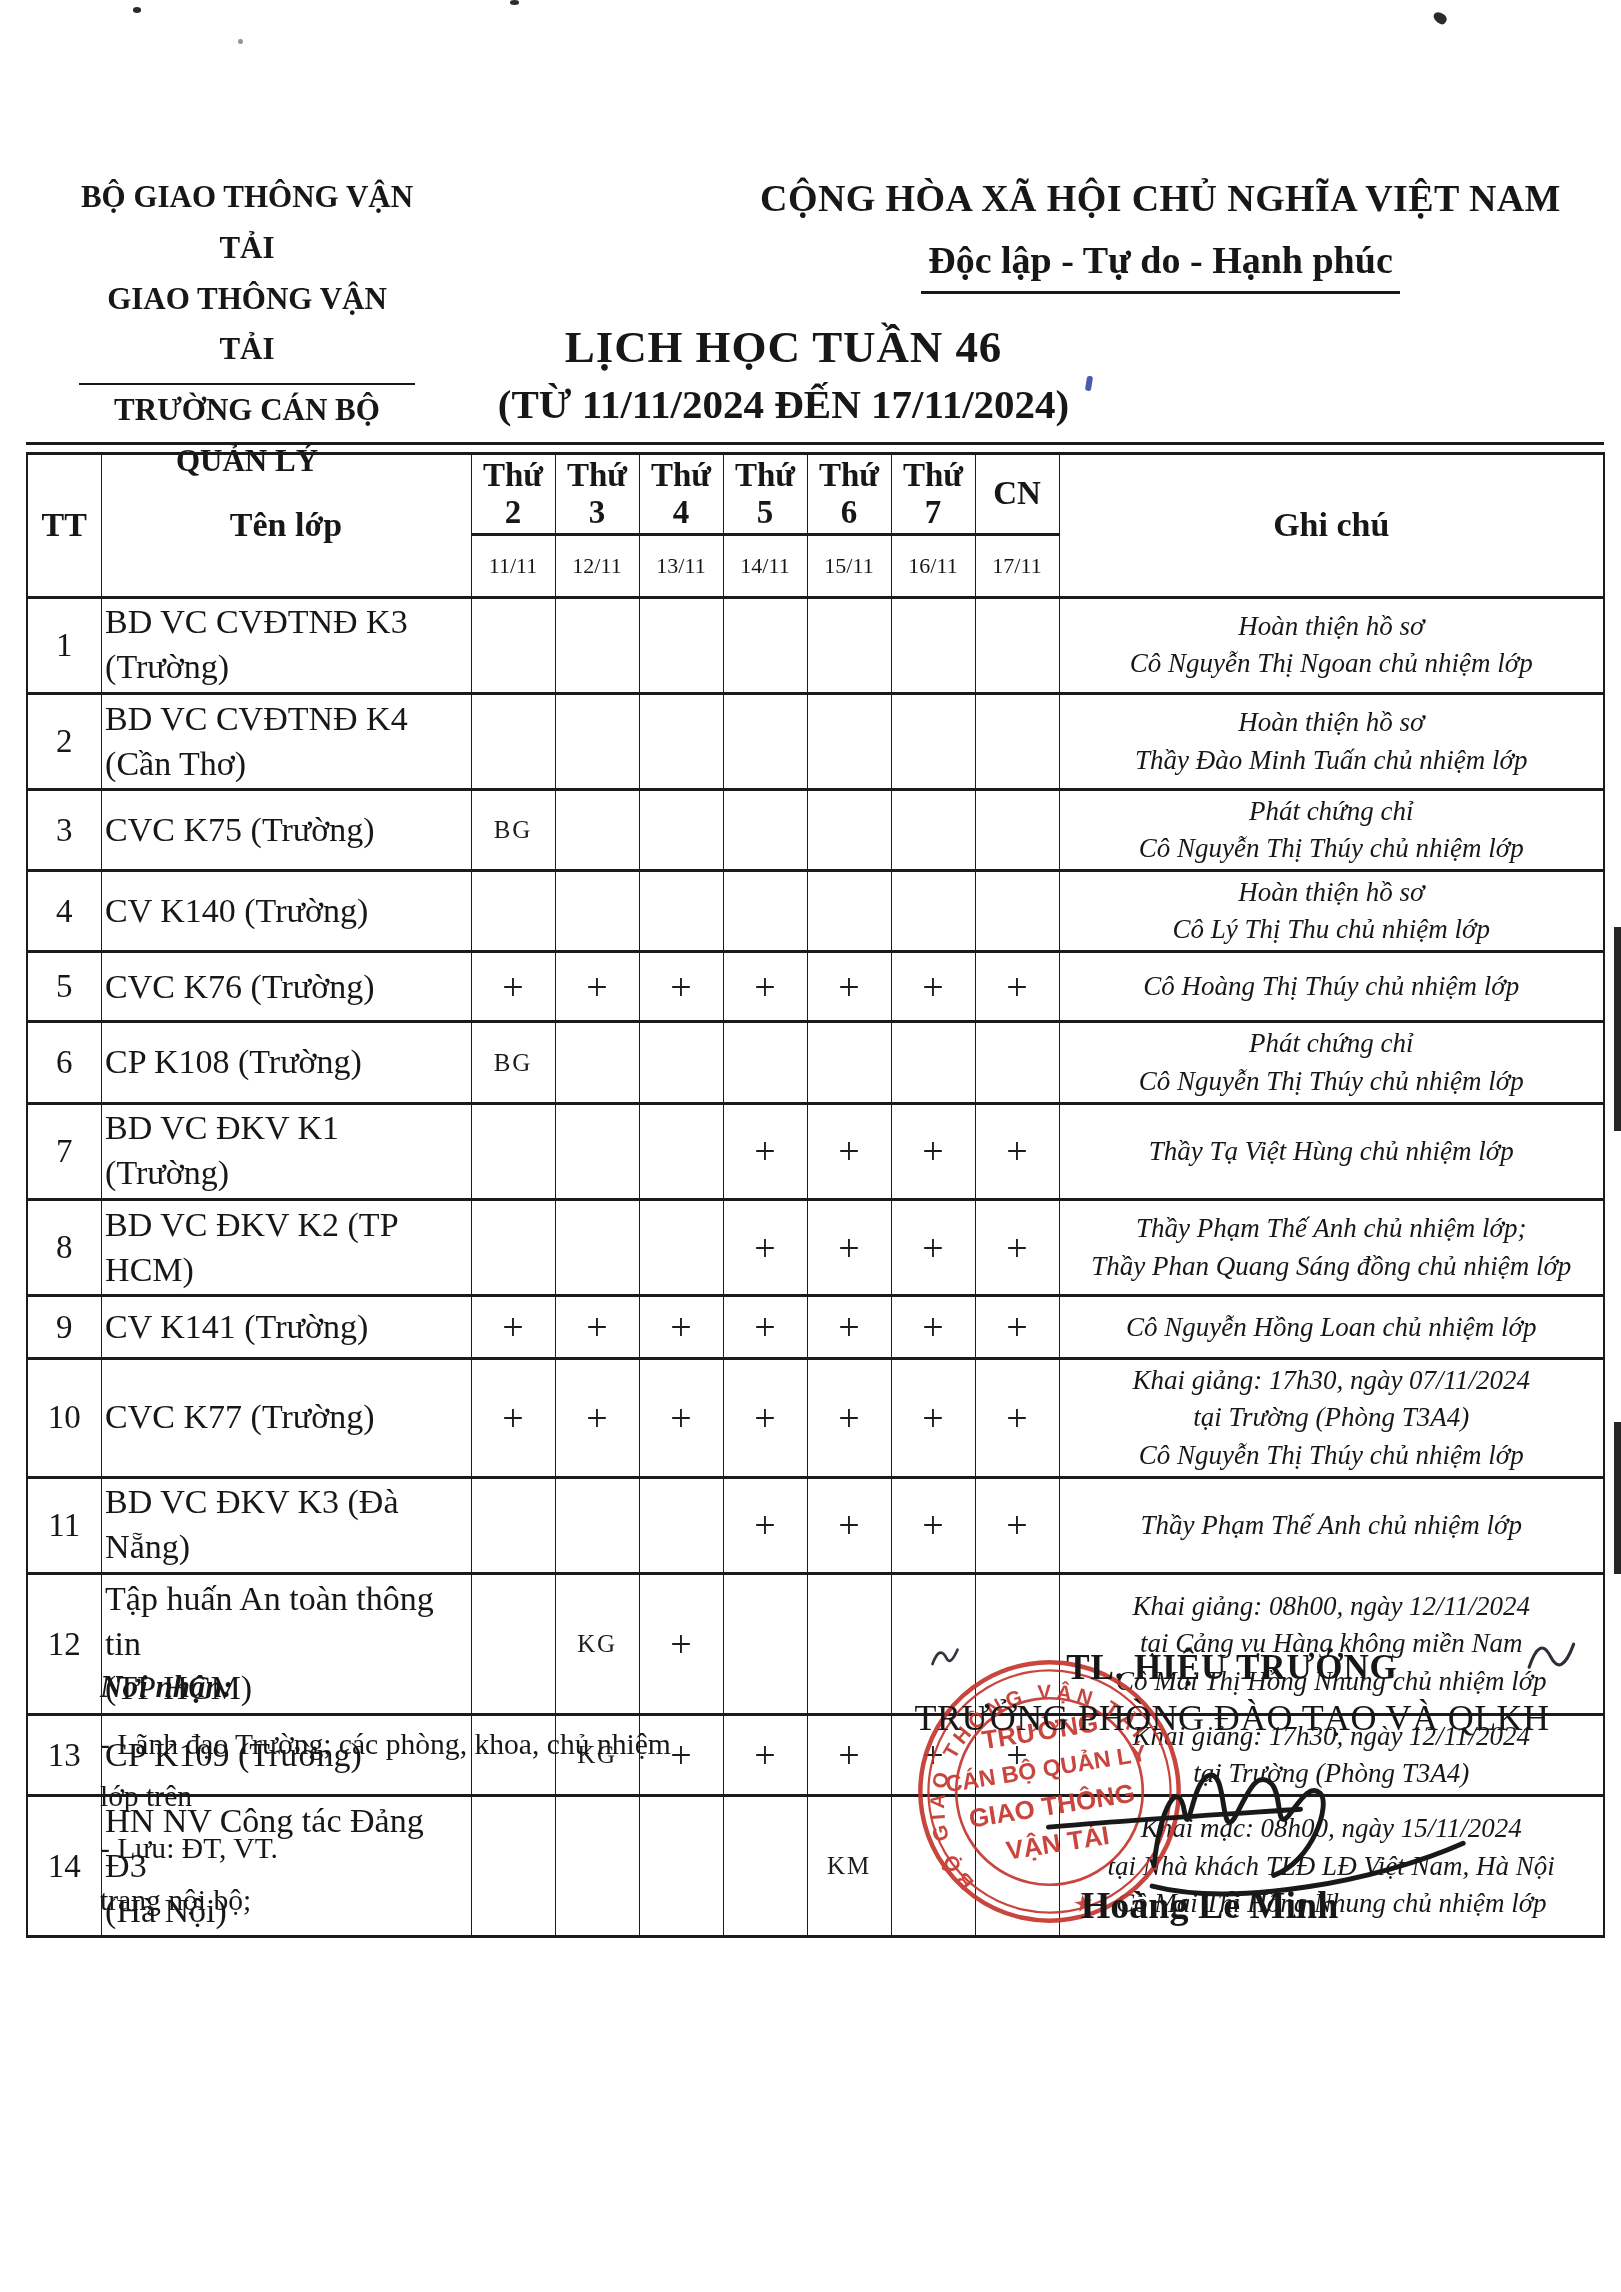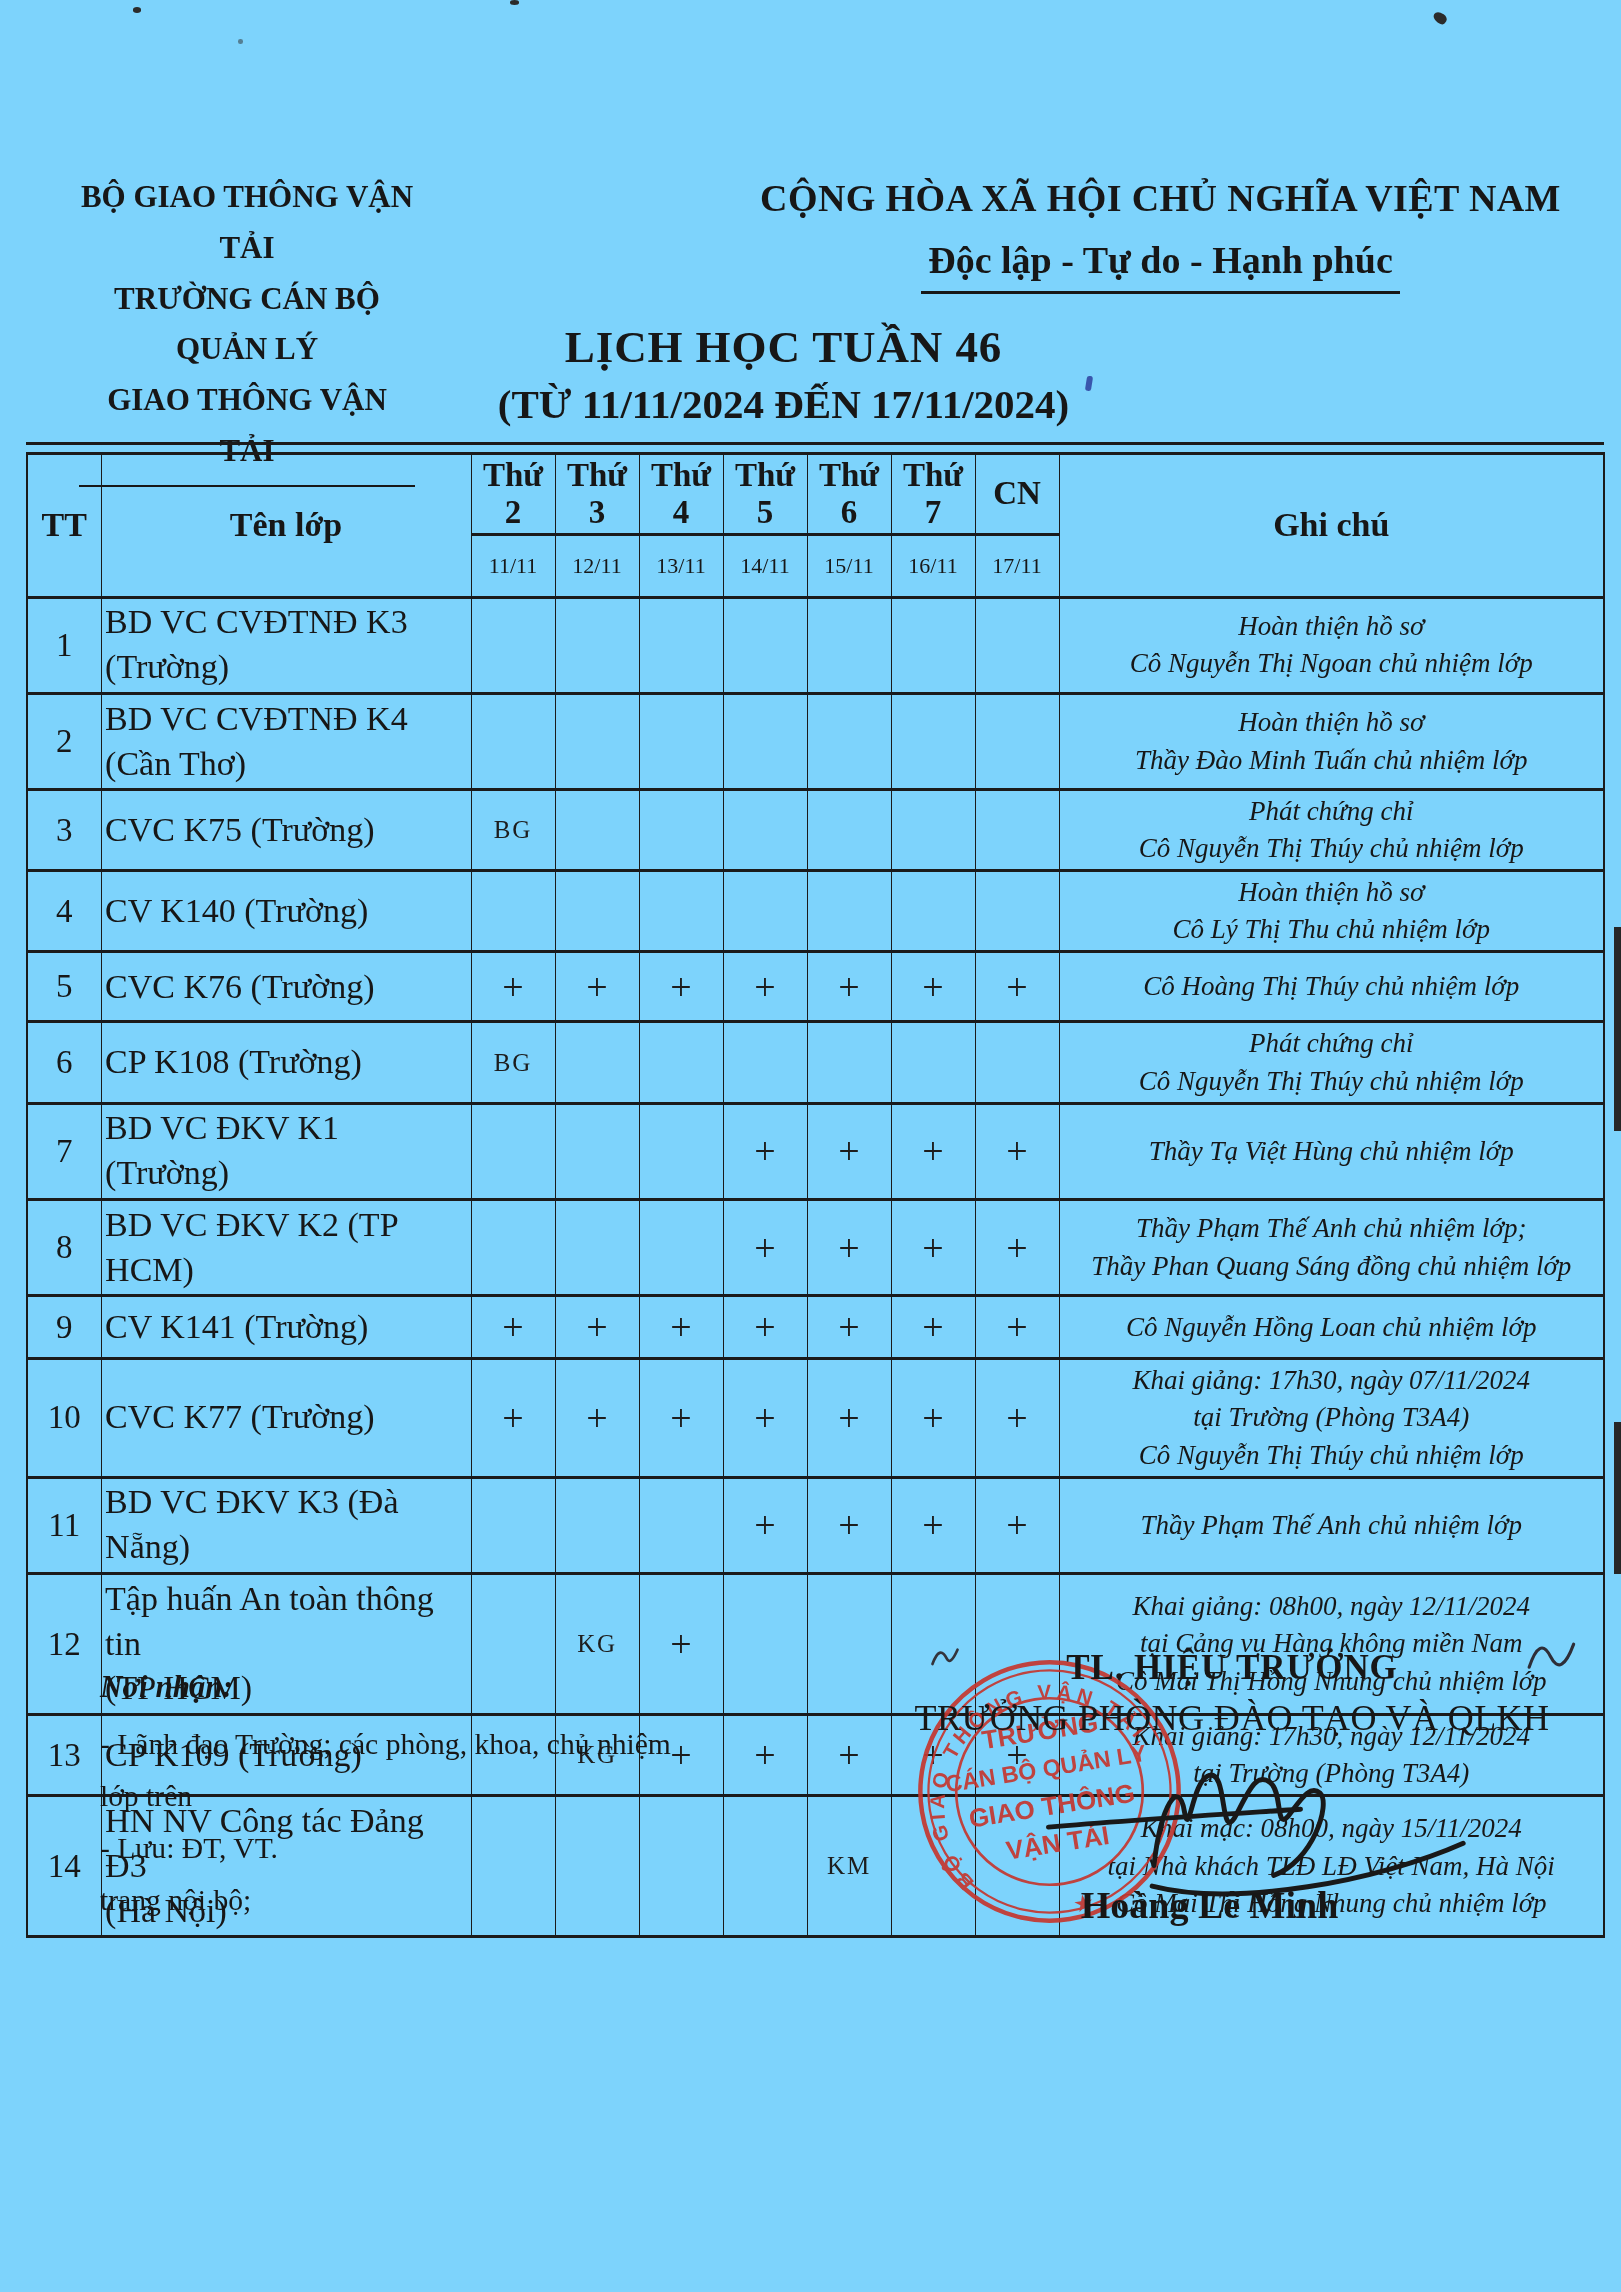--- a/index.html
+++ b/index.html
@@ -1,17 +1,17 @@
 <!DOCTYPE html>
 <html style="font-size:14.3px"><head>
 <meta charset="utf-8">
 <style>
   html,body{margin:0;padding:0;background:#9a9a9a;}
   .page{
-    position:relative;width:1621px;height:2293px;background:#7dd3fc;
+    position:relative;width:1621px;height:2293px;background:#ffffff;
     font-family:"Liberation Serif","DejaVu Serif",serif;color:#171717;
     overflow:hidden;margin:0 auto;
   }
   
   .org-left{position:absolute;left:79px;top:172px;width:336px;text-align:center;
     font-weight:bold;font-size:31px;line-height:1.64;}
   .u-left{display:inline-block;border-bottom:2.7px solid #171717;padding:0 3.6px 8px;}
   .org-right{position:absolute;left:751px;top:176px;width:819px;text-align:center;font-weight:bold;}
   .motto1{font-size:38px;letter-spacing:0.4px;}
   .motto2{font-size:38px;margin-top:18px;}
@@ -62,22 +62,22 @@
   .squiggle-1{left:1522px;top:1628px;}
   .squiggle-2{left:928px;top:1639px;}
 </style>
 </head>
 <body>
 
 <div class="page">
 
   <div class="org-left">
     <div>BỘ GIAO THÔNG VẬN TẢI</div>
+    <div><span class="u-left">GIAO THÔNG VẬN TẢI</span></div>
     <div>TRƯỜNG CÁN BỘ QUẢN LÝ</div>
-    <div><span class="u-left">GIAO THÔNG VẬN TẢI</span></div>
   </div>
   <div class="org-right">
     <div class="motto1">CỘNG HÒA XÃ HỘI CHỦ NGHĨA VIỆT NAM</div>
     <div class="motto2"><span class="u-right">Độc lập - Tự do - Hạnh phúc</span></div>
   </div>
   <div class="blue-mark"></div>
 
   <div class="title-block">
     <div class="doc-title">LỊCH HỌC TUẦN 46</div>
     <div class="doc-subtitle">(TỪ 11/11/2024 ĐẾN 17/11/2024)</div>

